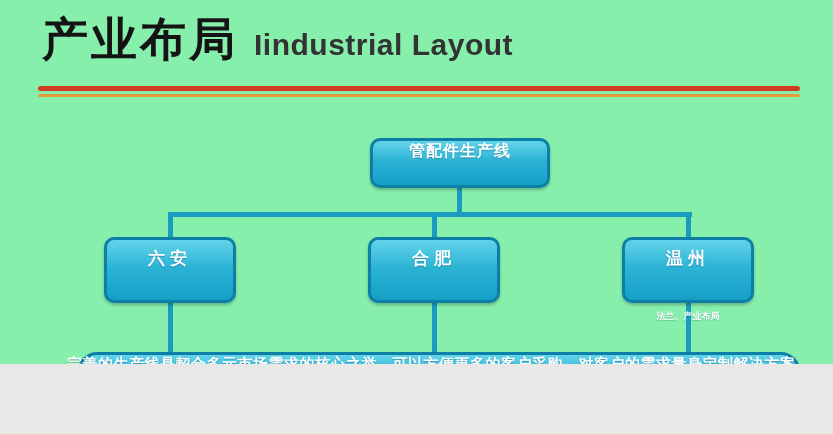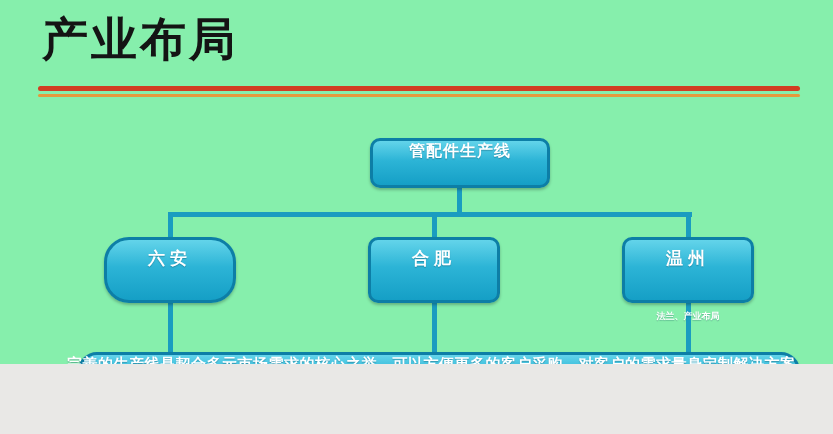--- a/index.html
+++ b/index.html
@@ -46,21 +46,21 @@
     color:#ffffff;
     box-sizing:border-box;
     display:flex;flex-direction:column;
     align-items:center;
     text-align:center;
   }
   .root-node{left:370px;top:138px;width:180px;height:50px;}
   .root-node .node-title{font-size:16px;font-weight:800;letter-spacing:1px;text-shadow:0 1px 1px rgba(0,60,80,.35);}
 
   .child-node{width:132px;height:66px;justify-content:flex-start;padding-top:7px;}
-  .child-1{left:104px;top:237px;border-radius:25px;}
+  .child-1{left:104px;top:237px;}
   .child-2{left:368px;top:237px;}
   .child-3{left:622px;top:237px;gap:38px;}
   .child-name{
     font-size:17px;font-weight:800;letter-spacing:5px;
     text-shadow:0 1px 1px rgba(0,60,80,.35);
   }
   .child-desc{
     font-size:9px;font-weight:700;line-height:1.35;
     padding:2px 7px 0 7px;
     text-shadow:0 1px 1px rgba(0,60,80,.3);
@@ -75,20 +75,21 @@
     padding:0 8px;white-space:nowrap;
   }
 </style>
 </head>
 <body>
 
 <div class="slide">
 
   <div class="header">
     <span class="title-zh">产业布局</span>
+    <span class="title-en">Iindustrial Layout</span>
   </div>
   <div class="divider">
     <div class="line1"></div>
     <div class="line2"></div>
   </div>
 
   <div class="conn" style="left:457px;top:188px;width:5px;height:27px;"></div>
   <div class="conn" style="left:168px;top:212px;width:524px;height:5px;"></div>
   <div class="conn" style="left:168px;top:212px;width:5px;height:25px;"></div>
   <div class="conn" style="left:432px;top:212px;width:5px;height:25px;"></div>

